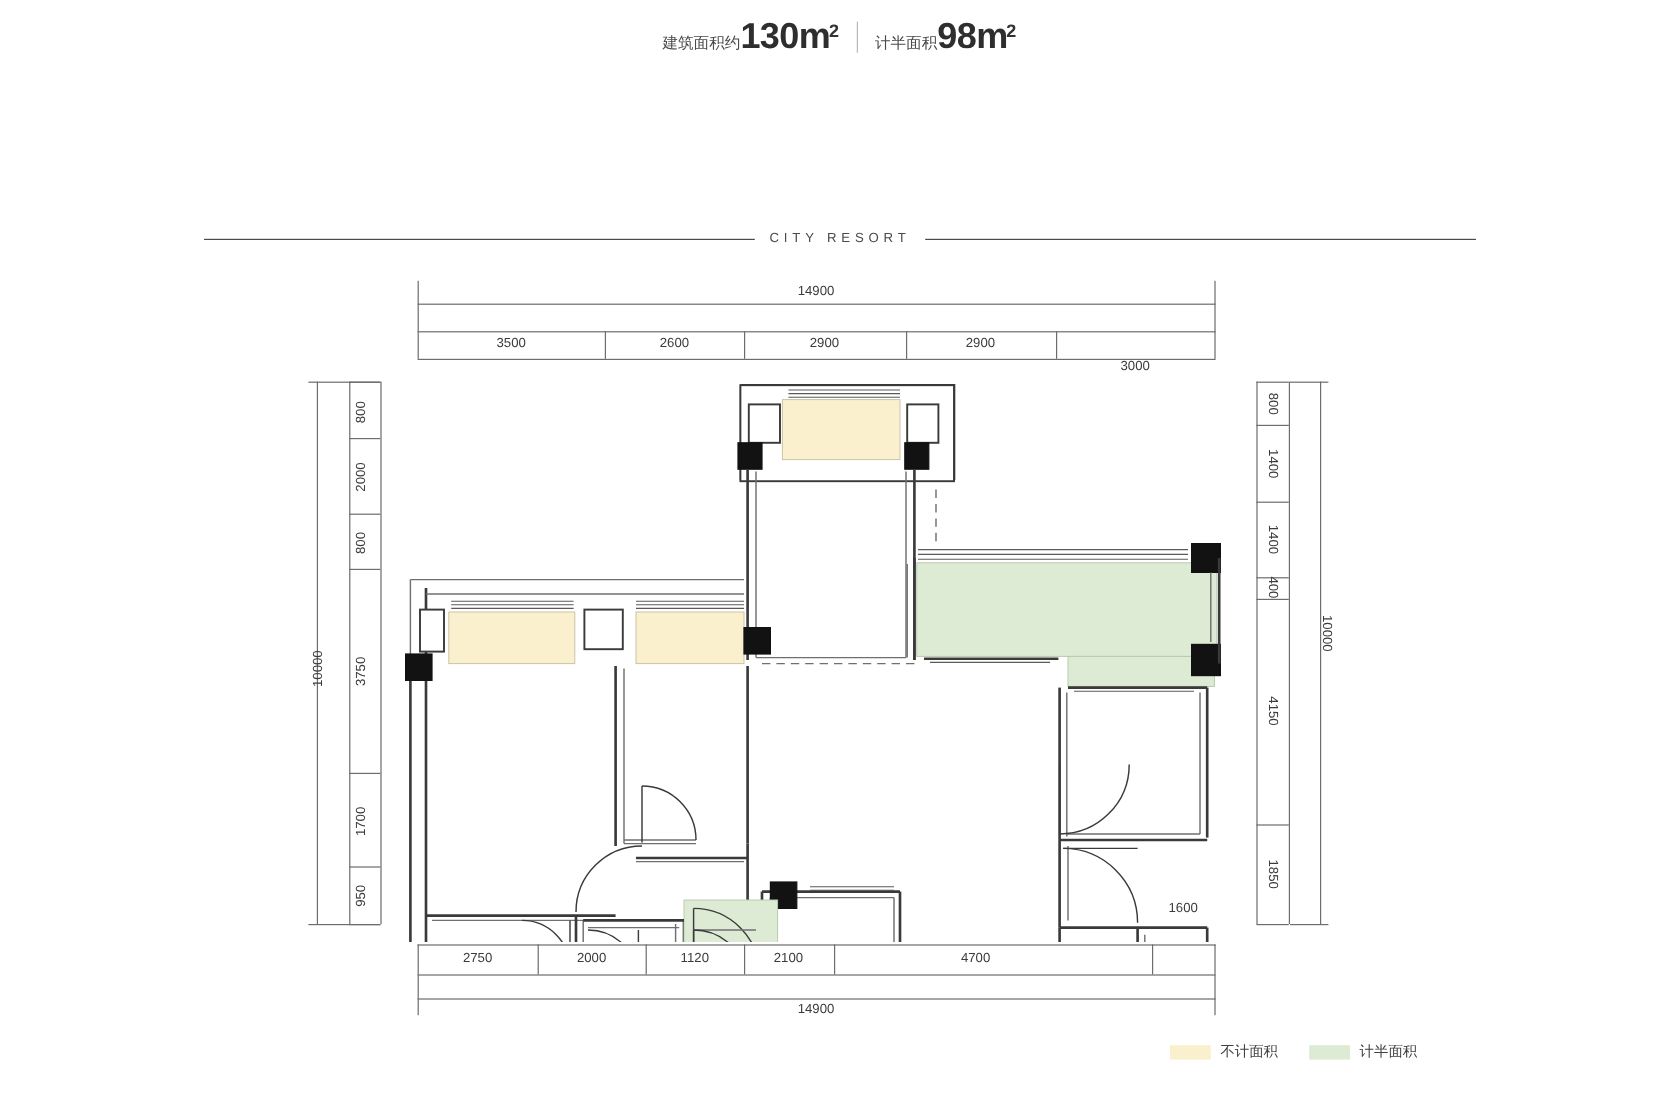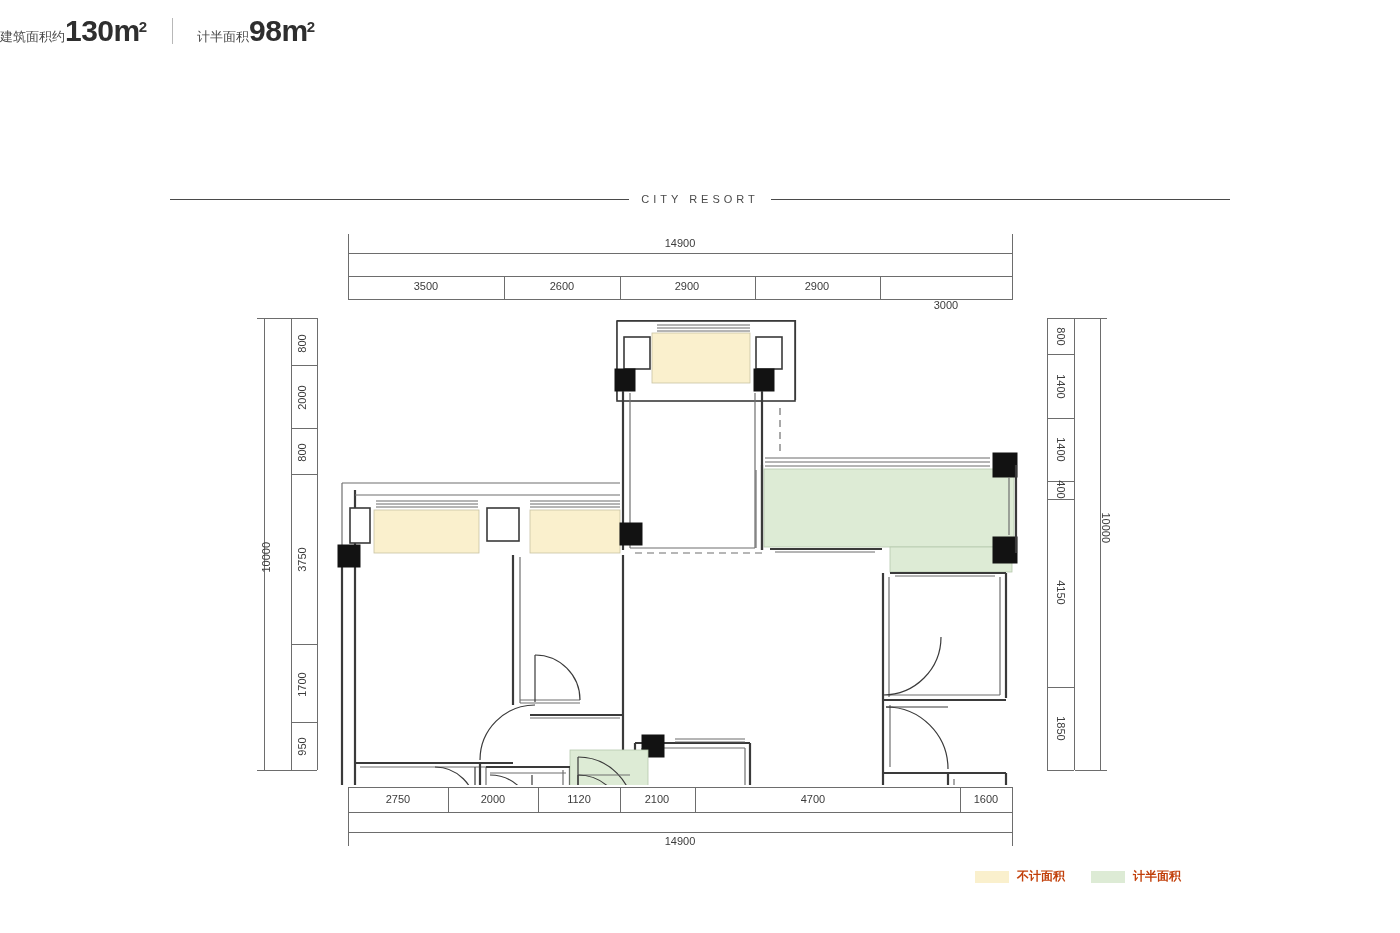--- a/index.html
+++ b/index.html
@@ -30,22 +30,22 @@
     color: #3a3a3a;
     margin: 0;
     padding-top: 28px;
     line-height: 1.15;
     font-family: "DejaVu Sans", "Liberation Sans", sans-serif;
   }
   #subtitle-row {
     margin-top: 16px;
     display: flex;
     align-items: flex-end;
-    justify-content: flex-start;
-    gap: 18px;
+    justify-content: center;
+    gap: 8px;
   }
   .sub-item {
     display: flex;
     align-items: baseline;
   }
   .sub-label {
     font-size: 13px;
     color: #4a4a4a;
     letter-spacing: 0px;
     font-family: "DejaVu Sans", "Liberation Sans", sans-serif;
@@ -136,22 +136,22 @@
     left: 975px;
     top: 868px;
     display: flex;
     align-items: center;
     gap: 26px;
   }
   .legend-item { display: flex; align-items: center; gap: 8px; }
   .legend-swatch { width: 34px; height: 12px; }
   .legend-text {
     font-size: 12px;
-    color: #c2410c;
-    font-weight: bold;
+    color: #404040;
+    font-weight: normal;
     font-family: "DejaVu Sans", "Liberation Sans", sans-serif;
   }
 </style>
 </head>
 <body>
 
 <div id="header">
 
   <div id="subtitle-row">
     <div class="sub-item">
@@ -262,21 +262,21 @@
     <div class="abs dim-tick-v" style="left:620px;  top:787px; height:25px;"></div>
     <div class="abs dim-tick-v" style="left:695px;  top:787px; height:25px;"></div>
     <div class="abs dim-tick-v" style="left:960px;  top:787px; height:25px;"></div>
     <div class="abs dim-tick-v" style="left:1012px; top:787px; height:25px;"></div>
 
     <div class="abs dim-label-h" style="left:338px; top:794px; width:120px;">2750</div>
     <div class="abs dim-label-h" style="left:433px; top:794px; width:120px;">2000</div>
     <div class="abs dim-label-h" style="left:519px; top:794px; width:120px;">1120</div>
     <div class="abs dim-label-h" style="left:597px; top:794px; width:120px;">2100</div>
     <div class="abs dim-label-h" style="left:753px; top:794px; width:120px;">4700</div>
-    <div class="abs dim-label-h" style="left:926px; top:794px; width:120px;">1600</div>
+    <div class="abs dim-label-h" style="left:926px; top:752px; width:120px;">1600</div>
 
     <div class="abs dim-line-h" style="left:348px; top:832px; width:665px;"></div>
     <div class="abs dim-line-v" style="left:348px;  top:812px; height:34px;"></div>
     <div class="abs dim-line-v" style="left:1012px; top:812px; height:34px;"></div>
     <div class="abs dim-label-h" style="left:620px; top:836px; width:120px;">14900</div>
   </div>
 
   <svg class="abs" style="left:330px; top:305px;" width="710" height="480" viewBox="0 0 710 480">
     <defs>
       <style>

